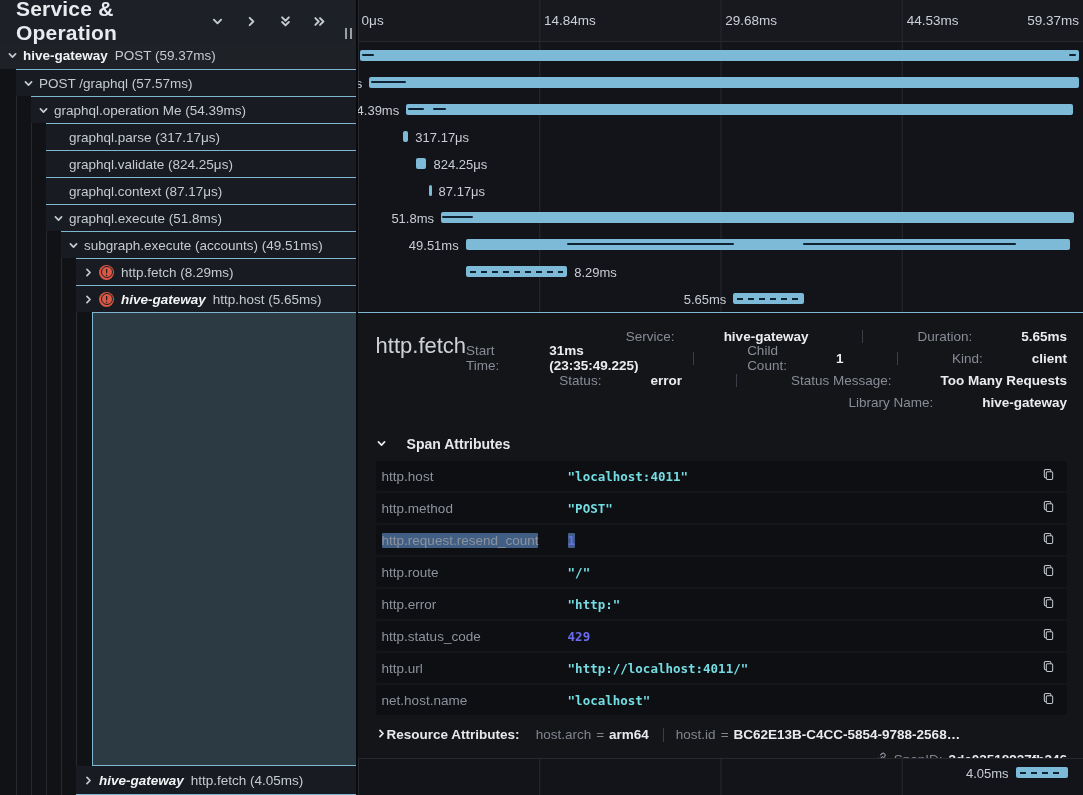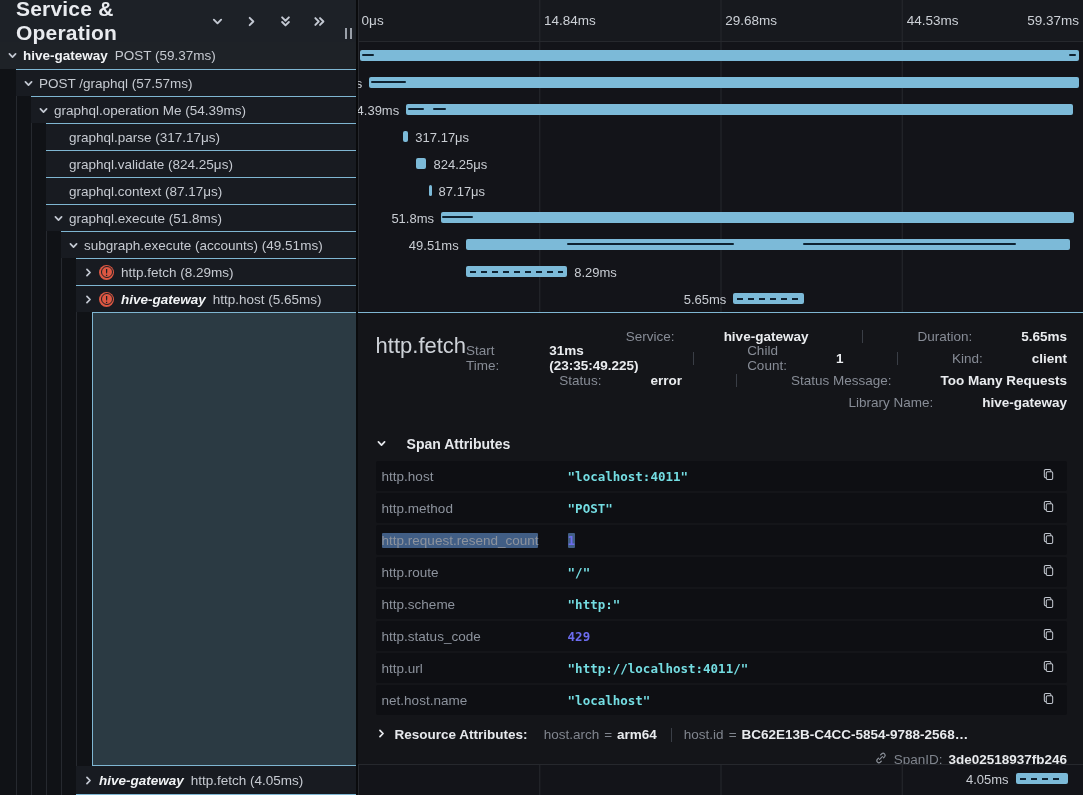--- a/index.html
+++ b/index.html
@@ -75,32 +75,32 @@
   .attr-row { display:flex; align-items:center; height:30px; background:#0e0f13; margin-bottom:2px;
               border-radius:2px; padding:0 10px 0 6px; }
   .attr-key { width:186px; flex-shrink:0; font-size:13.5px; color:#8d939d; white-space:nowrap; }
   .attr-val { flex:1; font-family:"DejaVu Sans Mono",monospace; font-size:12.5px; font-weight:700; white-space:nowrap; overflow:hidden; }
   .attr-val.string { color:#74dde2; }
   .attr-val.number { color:#6c6cf0; }
   .hl { background:#415e85; border-radius:1px; }
   .copy-btn { background:none; border:none; cursor:pointer; padding:2px; margin-left:8px; display:flex; }
 
   .res-row { display:flex; align-items:center; margin-top:12px; font-size:13.5px; cursor:pointer; white-space:nowrap; overflow:hidden; }
-  .res-title { font-weight:700; color:#e6e8ec; margin:0 4px 0 8px; }
+  .res-title { font-weight:700; color:#e6e8ec; margin:0 4px 0 0; }
   .res-item { display:flex; align-items:center; margin-left:12px; }
   .res-key { color:#80858e; }
   .res-eq { color:#80858e; margin:0 5px; }
   .res-val { color:#e8eaed; font-weight:700; }
   .res-sep { width:1px; height:14px; background:#3a3e46; margin-left:14px; }
 
   .detail-footer { display:flex; justify-content:flex-end; align-items:center; gap:6px; margin-top:9px; font-size:13.5px; }
   .footer-label { color:#7f848d; }
   .footer-value { color:#e8eaed; font-weight:700; }
 
-  .bottom-row { position:relative; height:31px; flex-shrink:0; background-color:#131419; border-top:1px solid #26282d; overflow:hidden; }
+  .bottom-row { position:relative; height:37px; flex-shrink:0; background-color:#131419; border-top:1px solid #26282d; overflow:hidden; }
 </style>
 </head>
 <body>
 
 <div class="app">
 
   <div class="left-col">
     <div class="left-header">
       <span class="left-title">Service &amp; Operation</span>
       <span class="hdr-icons" id="hdr-icons">
@@ -375,21 +375,21 @@
     <span class="attr-key">http.route</span>
     <span class="attr-val string">"/"</span>
     <button class="copy-btn">
               <span><svg width="13" height="13" viewBox="0 0 14 14" fill="none" stroke="#c3c8d0" stroke-width="1.1">
   <rect x="4.6" y="4.1" width="6.9" height="8.4" rx="1.4"></rect>
   <path d="M9.6 4.1 V3 a1.5 1.5 0 0 0 -1.5 -1.5 H4 A1.5 1.5 0 0 0 2.5 3 v6 a1.5 1.5 0 0 0 1.5 1.5 h0.6"></path>
                 </svg></span>
             </button>
   </div>
           <div class="attr-row">
-    <span class="attr-key">http.scheme</span>
+    <span class="attr-key">http.error</span>
     <span class="attr-val string">"http:"</span>
     <button class="copy-btn">
               <span><svg width="13" height="13" viewBox="0 0 14 14" fill="none" stroke="#c3c8d0" stroke-width="1.1">
   <rect x="4.6" y="4.1" width="6.9" height="8.4" rx="1.4"></rect>
   <path d="M9.6 4.1 V3 a1.5 1.5 0 0 0 -1.5 -1.5 H4 A1.5 1.5 0 0 0 2.5 3 v6 a1.5 1.5 0 0 0 1.5 1.5 h0.6"></path>
                 </svg></span>
             </button>
   </div>
           <div class="attr-row">
     <span class="attr-key">http.status_code</span>

